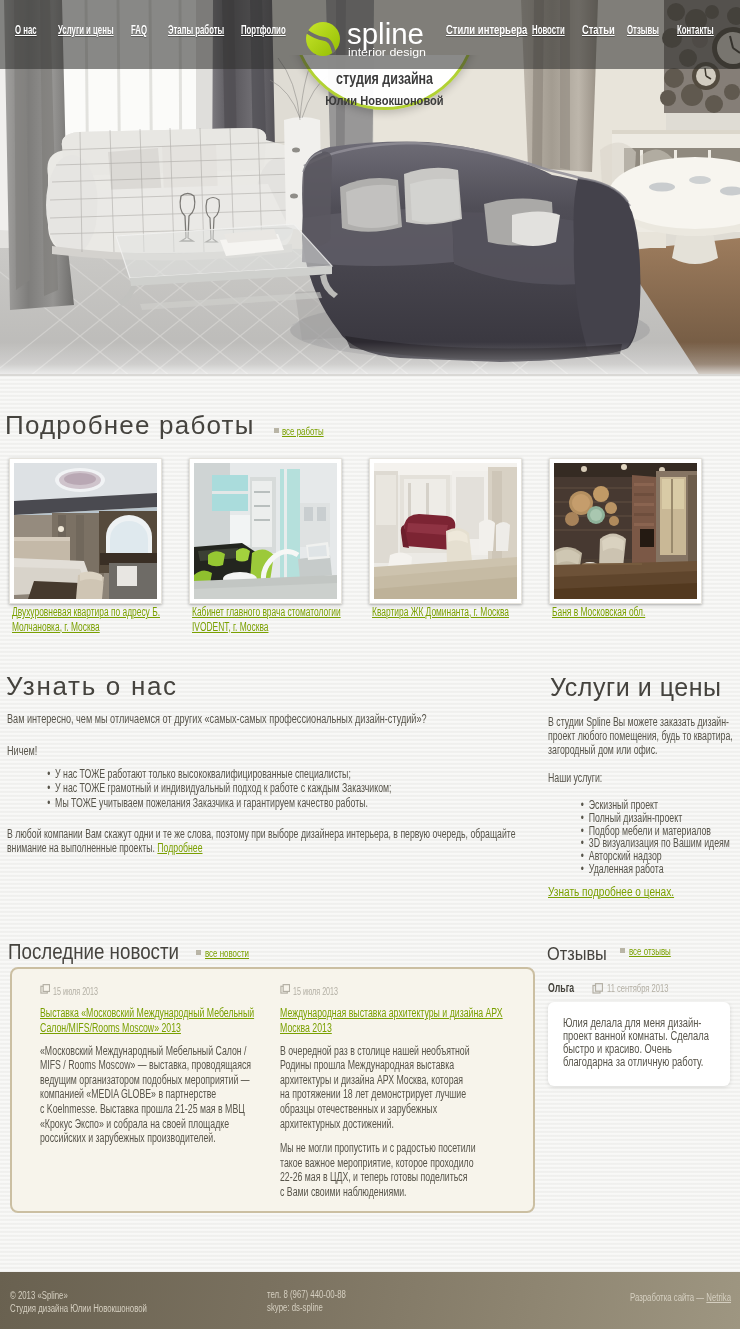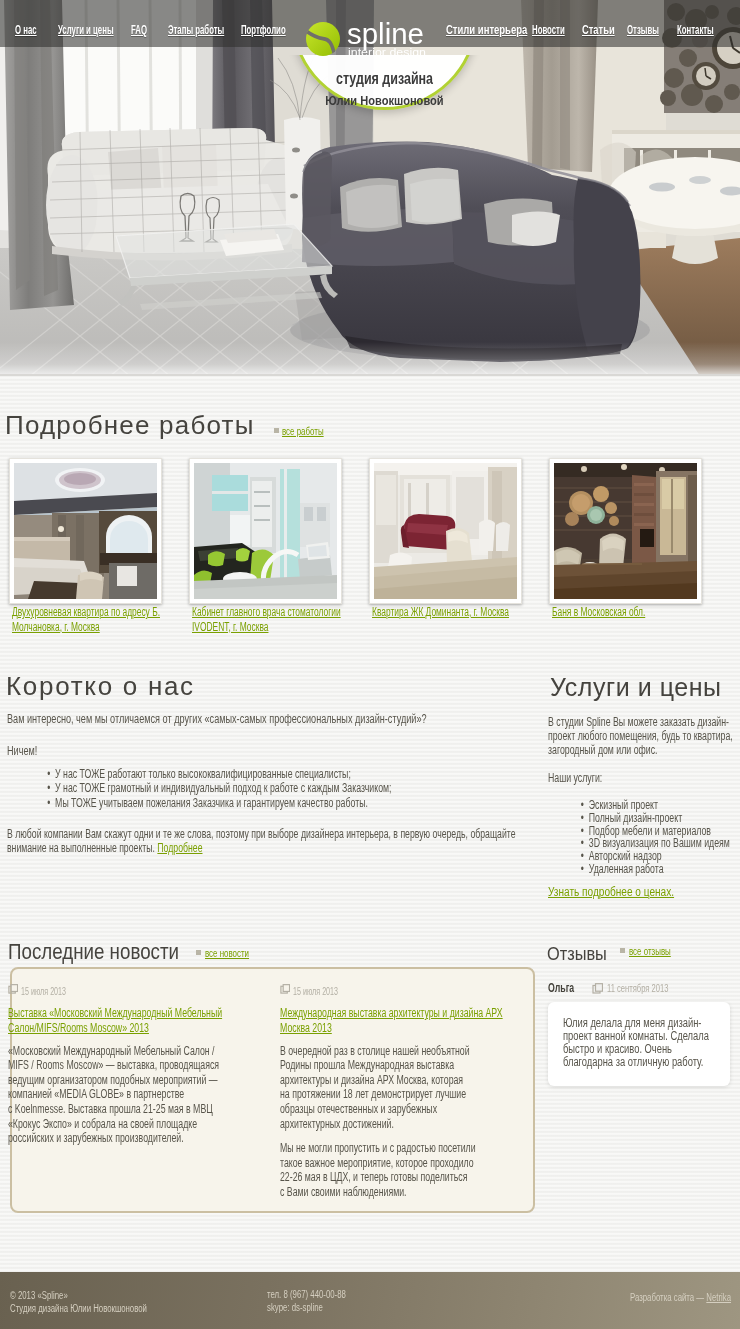--- a/index.html
+++ b/index.html
@@ -8,21 +8,21 @@
     width:740px;height:1329px;
     font-family:"Liberation Sans", sans-serif;
     background:repeating-linear-gradient(180deg,#ececea 0px,#f6f6f4 1px,#fbfbfa 2px,#f3f3f1 3px,#ececea 4px);
     color:#57544a;position:relative;
   }
   a{color:#7aa000;text-decoration:underline;}
   .abs{position:absolute;}
   .cx{transform-origin:0 0;white-space:nowrap;}
 
   
-  header{position:absolute;left:0;top:0;width:740px;height:47px;background:rgba(47,47,45,0.56);z-index:5;}
+  header{position:absolute;left:0;top:0;width:740px;height:69px;background:rgba(47,47,45,0.56);z-index:5;}
   nav a{position:absolute;top:22px;color:#fff;font-size:13px;font-weight:bold;white-space:nowrap;
     display:inline-block;transform:scaleX(0.60);transform-origin:0 0;
     text-shadow:0 1px 1px rgba(0,0,0,0.3);}
 
   h2.big{position:absolute;font-weight:normal;color:#45433e;font-size:26px;margin:0;
     white-space:nowrap;transform-origin:0 0;}
 
   .seclink{position:absolute;font-size:10.5px;transform:scaleX(0.755);transform-origin:0 0;white-space:nowrap;}
   .sqbul{position:absolute;width:5px;height:5px;background:#b9b5a6;}
 
@@ -465,21 +465,21 @@
   </div>
 
   <a class="tlink" style="left:12px;">Двухуровневая квартира по адресу Б.<br>Молчановка, г. Москва</a>
 
   <a class="tlink" style="left:192px;">Кабинет главного врача стоматологии<br>IVODENT, г. Москва</a>
 
   <a class="tlink" style="left:372px;">Квартира ЖК Доминанта, г. Москва</a>
 
   <a class="tlink" style="left:552px;">Баня в Московская обл.</a>
 
-  <h2 class="big" style="left:6px;top:671px;letter-spacing:1.7px;">Коротко о нас</h2>
+  <h2 class="big" style="left:6px;top:671px;letter-spacing:1.7px;">Узнать о нас</h2>
 
   <div class="abs txt cx" style="left:7px;top:712px;transform:scaleX(0.76);">
     <p>Вам интересно, чем мы отличаемся от других «самых-самых профессиональных дизайн-студий»?</p>
   </div>
   <div class="abs txt cx" style="left:7px;top:744px;transform:scaleX(0.76);">
     <p>Ничем!</p>
   </div>
 
   <div class="abs txt cx" style="left:7px;top:767px;transform:scaleX(0.73);">
     <p><span style="margin-left:55px">•</span>&nbsp; У нас ТОЖЕ работают только высококвалифицированные специалисты;<br>
@@ -511,21 +511,21 @@
   </div>
 
   <a class="abs cx" style="left:548px;top:885px;font-size:12px;transform:scaleX(0.84);">Узнать подробнее о ценах.</a>
 
   <h2 class="big" style="left:8px;top:939px;font-size:22px;transform:scaleX(0.852);">Последние новости</h2>
   <span class="sqbul" style="left:196px;top:950px;"></span>
   <a class="seclink" style="left:205px;top:947px;">все новости</a>
 
   <div class="abs" style="left:10px;top:967px;width:521px;height:242px;background:#f7f4eb;border:2px solid #cbbfa2;border-radius:8px;"></div>
 
-  <div class="abs" style="left:8px;top:981px;width:218px;">
+  <div class="abs" style="left:40px;top:981px;width:218px;">
     
     <svg class="abs" style="left:0;top:3px" width="10" height="10" viewBox="0 0 11 11">
       <rect x="1" y="2.5" width="7" height="7.5" fill="none" stroke="#b3afa4" stroke-width="1.3"></rect>
       <rect x="3.5" y="0.7" width="7" height="7.5" fill="#f7f4eb" stroke="#b3afa4" stroke-width="1.3"></rect>
     </svg>
     <span class="date" style="margin-left:13px;display:inline-block;font-size:10.5px;transform:scaleX(0.68);transform-origin:0 0;">15 июля 2013</span>
     
     <a class="ntitle cx" style="margin-top:7px;transform:scaleX(0.70);">Выставка «Московский Международный Мебельный<br>Салон/MIFS/Rooms Moscow» 2013</a>
     
     <div class="nbody cx" style="margin-top:8px;transform:scaleX(0.73);">

